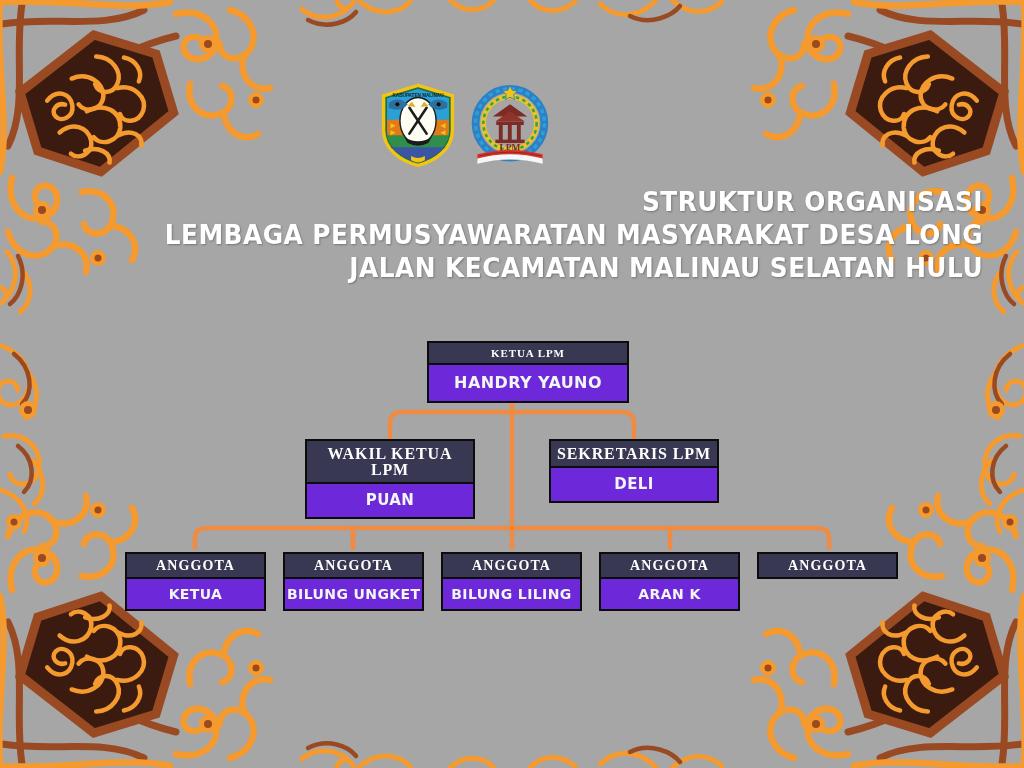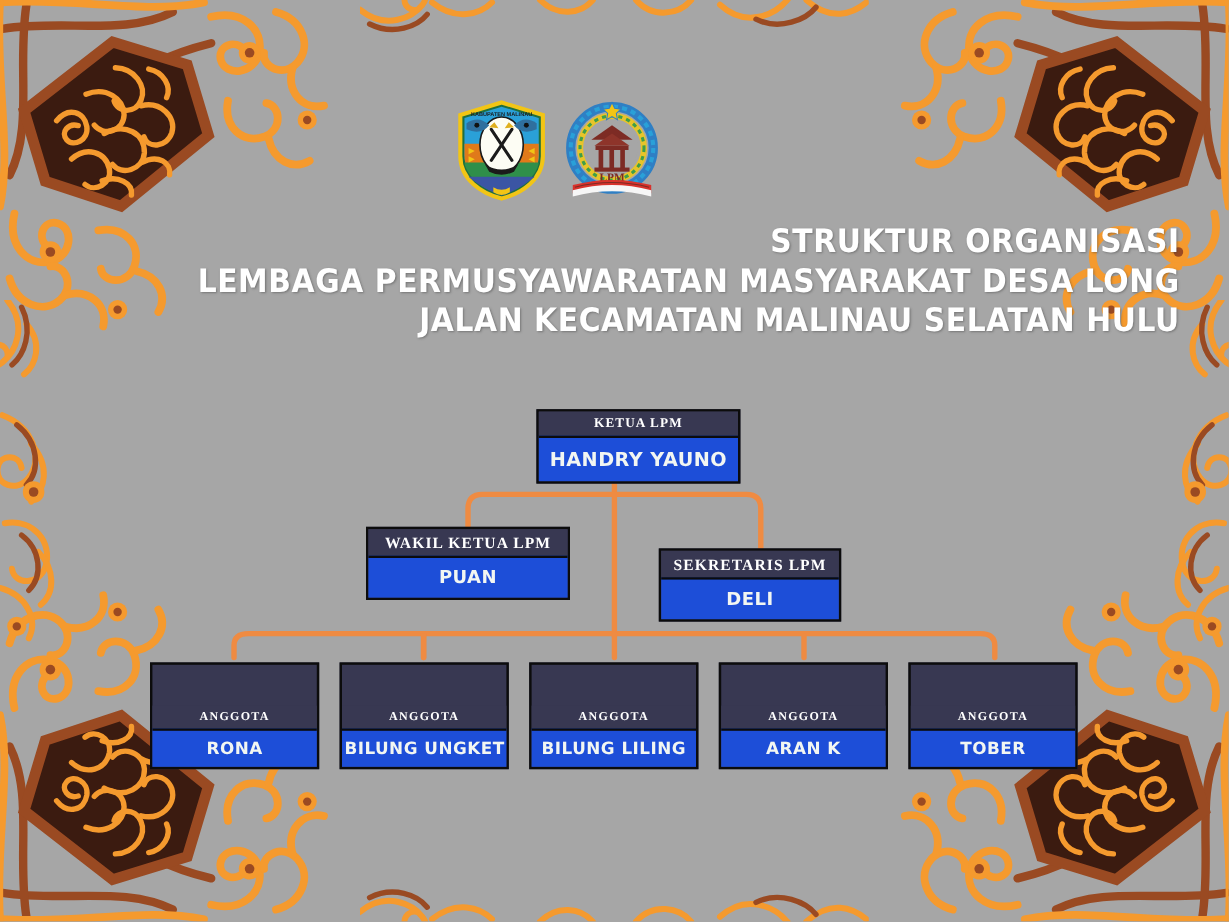--- a/index.html
+++ b/index.html
@@ -87,43 +87,43 @@
     position: absolute;
     border: 2px solid #0c0c0c;
     background: #383852;
     z-index: 3;
   }
   .node-role {
     background: #383852;
     color: #ffffff;
     font-family: "Liberation Serif", serif;
     font-weight: bold;
-    font-size: 13px;
+    font-size: 16px;
     letter-spacing: 0.9px;
     text-align: center;
     padding: 5px 2px 4px;
     line-height: 1;
   }
   .node-name {
-    background: #1d4ed8;
+    background: #6d28d9;
     color: #f2f6f2;
     font-family: "DejaVu Sans", sans-serif;
     font-weight: bold;
     font-size: 15px;
     letter-spacing: 0.4px;
     text-align: center;
     border-top: 2px solid #0c0c0c;
     padding: 9px 2px 9px;
     line-height: 1;
     white-space: nowrap;
     overflow: hidden;
   }
   .node.lvl1 .node-role { font-size: 11px; }
   .node.lvl1 .node-name { font-size: 16px; padding: 10px 2px; }
-  .node.lvl3 .node-role { font-size: 10px; letter-spacing: 1.1px; margin-top: 34px; }
+  .node.lvl3 .node-role { font-size: 14px; letter-spacing: 1.1px; }
   .node.lvl3 .node-name { font-size: 14px; padding: 8px 2px; }
 
   #connectors {
     position: absolute;
     top: 0; left: 0;
     width: 1024px;
     height: 300px;
     z-index: 1;
   }
 </style>
@@ -486,54 +486,53 @@
         <path d="M390 137 L 390 104 Q 390 92 402 92 L 622 92 Q 634 92 634 104 L 634 137"></path>
 
         <path d="M195 228 L 195 218 Q 195 208 207 208 L 817 208 Q 829 208 829 218 L 829 228"></path>
         <path d="M353 228 L 353 218 Q 353 208 353 208"></path>
         <path d="M353 228 L 353 210"></path>
         <path d="M670 228 L 670 210"></path>
         <path d="M512 228 L 512 208"></path>
       </g>
     </svg>
 
-    <div class="node lvl1" style="left:427px; top:21px; width:170px;margin-left:20px;">
+    <div class="node lvl1" style="left:427px; top:21px; width:202px;">
       <div class="node-role">KETUA LPM</div>
       <div class="node-name">HANDRY YAUNO</div>
     </div>
 
     <div class="node lvl2" style="left:305px; top:119px; width:170px;">
       <div class="node-role">WAKIL KETUA LPM</div>
       <div class="node-name">PUAN</div>
     </div>
 
-    <div class="node lvl2" style="left:549px; top:119px; width:152px;margin-top:18px;">
+    <div class="node lvl2" style="left:549px; top:119px; width:170px;">
       <div class="node-role">SEKRETARIS LPM</div>
       <div class="node-name">DELI</div>
     </div>
 
     <div class="node lvl3" style="left:125px; top:232px; width:141px;">
       <div class="node-role">ANGGOTA</div>
-      <div class="node-name">RONA</div>
+      <div class="node-name">KETUA</div>
     </div>
 
     <div class="node lvl3" style="left:283px; top:232px; width:141px;">
       <div class="node-role">ANGGOTA</div>
       <div class="node-name">BILUNG UNGKET</div>
     </div>
 
     <div class="node lvl3" style="left:441px; top:232px; width:141px;">
       <div class="node-role">ANGGOTA</div>
       <div class="node-name">BILUNG LILING</div>
     </div>
 
     <div class="node lvl3" style="left:599px; top:232px; width:141px;">
       <div class="node-role">ANGGOTA</div>
       <div class="node-name">ARAN K</div>
     </div>
 
     <div class="node lvl3" style="left:757px; top:232px; width:141px;">
       <div class="node-role">ANGGOTA</div>
-      <div class="node-name">TOBER</div>
     </div>
 
   </div>
 </div>
 
 </body></html>

